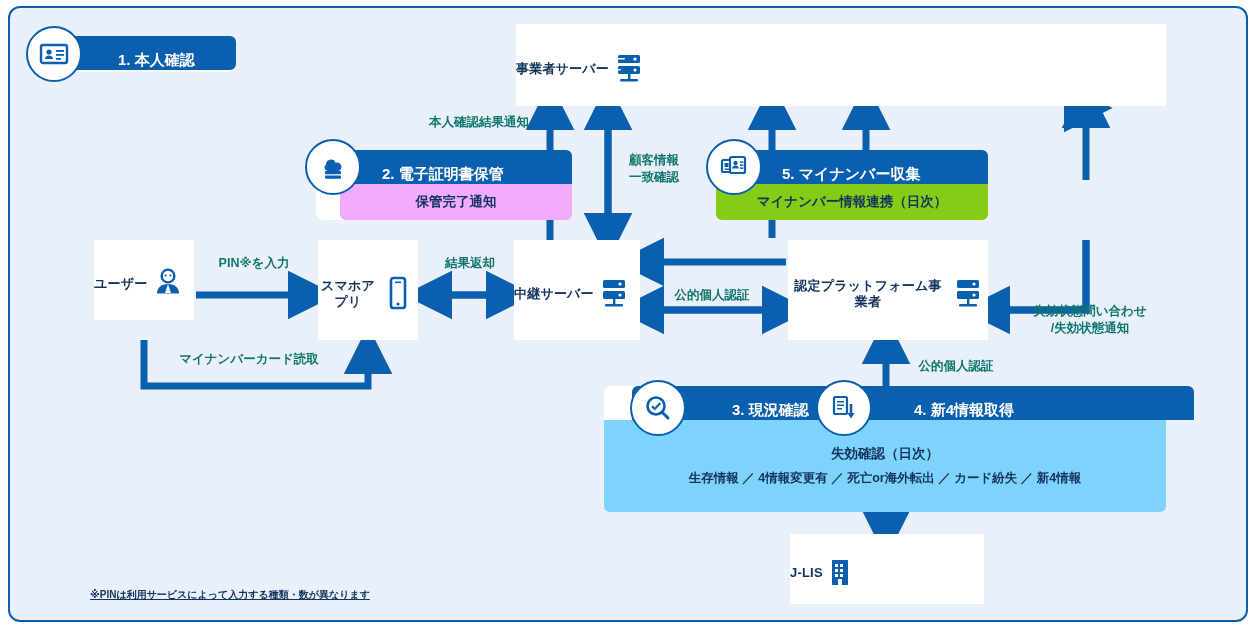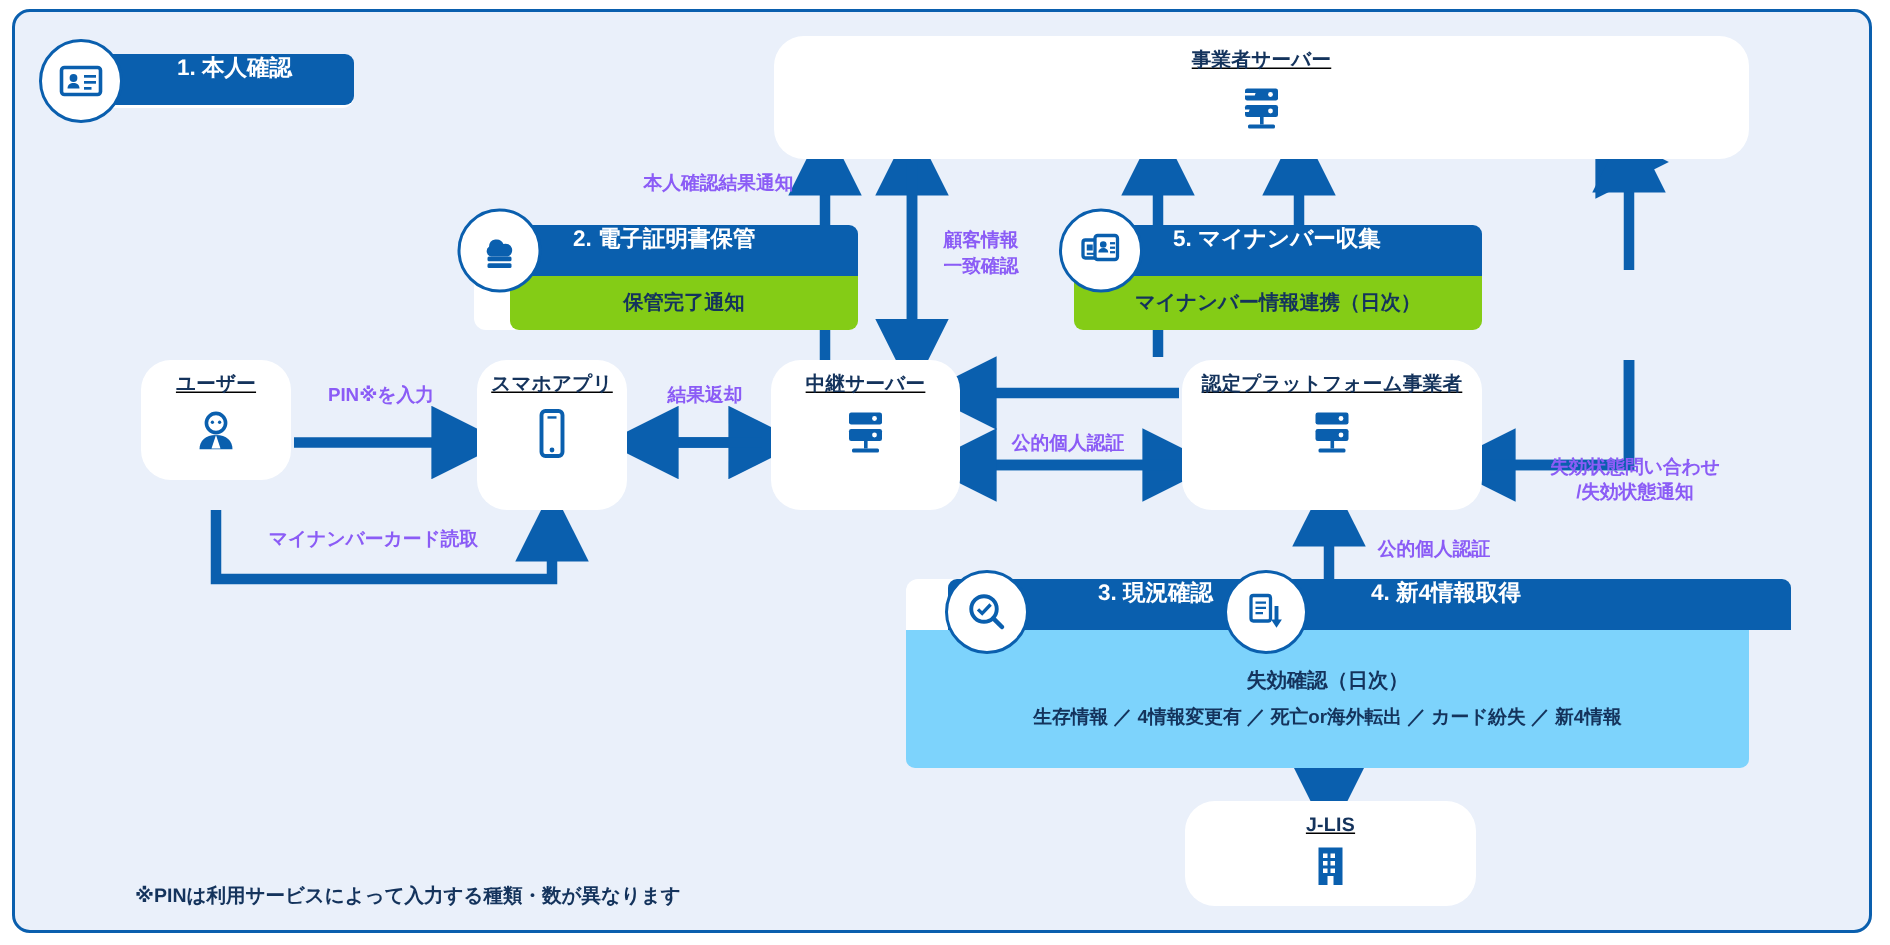--- a/index.html
+++ b/index.html
@@ -33,28 +33,26 @@
     left: 0;
     top: 0;
     width: 1260px;
     height: 630px;
     pointer-events: none;
   }
   
   .node {
     position: absolute;
     background: #ffffff;
-    border-radius: 20px;
+    border-radius: 0;
     box-sizing: border-box;
     display: flex;
-    flex-direction: column;
     align-items: center;
     justify-content: flex-start;
     padding-top: 8px;
-    text-decoration: underline;
   }
   .node .nlabel {
     font-size: 13px;
     color: #14335c;
     font-weight: bold;
     letter-spacing: 0.2px;
     text-align: center;
     line-height: 1.2;
   }
   .node .nicon {
@@ -68,21 +66,21 @@
     box-sizing: border-box;
     overflow: visible;
   }
   .stepbar {
     background: #0a5fae;
     color: #ffffff;
     font-weight: bold;
     font-size: 15px;
     height: 34px;
     display: flex;
-    align-items: flex-start;
+    align-items: flex-end;
     border-radius: 6px 6px 0 0;
     box-sizing: border-box;
   }
   .stepbar .steptitle {
     margin-left: 66px;
   }
   .stepbody {
     font-size: 13.5px;
     color: #14335c;
     text-align: center;
@@ -111,31 +109,32 @@
     background: #ffffff;
     border: 2px solid #0a5fae;
     display: flex;
     align-items: center;
     justify-content: center;
     box-sizing: border-box;
   }
   .edge-label {
     position: absolute;
     font-size: 12.5px;
-    color: #8b5cf6;
+    color: #0f766e;
     font-weight: bold;
     text-align: center;
     line-height: 1.35;
     white-space: pre-line;
   }
   .footnote {
     position: absolute;
-    font-size: 13px;
-    color: #14335c;
-    font-weight: bold;
+    font-size: 10px;
+    color: #14335c;
+    font-weight: bold;
+    text-decoration: underline;
   }
 </style>
 </head>
 <body>
 
 <div id="canvas">
   <div class="frame"></div>
 
   <svg class="arrows" viewBox="0 0 1260 630">
     <defs>
@@ -209,21 +208,21 @@
         <rect x="19" y="24" width="2.4" height="5" fill="#0a5fae"></rect>
         <rect x="11" y="29" width="18" height="2.6" rx="1" fill="#0a5fae"></rect>
       </svg>
     </div>
   </div>
 
   <div class="stepbox" style="left:316px; top:150px; width:256px; height:70px; box-shadow:none;">
     <div class="stepbar" style="width:256px;">
       <span class="steptitle">2. 電子証明書保管</span>
     </div>
-    <div class="stepbody" style="height:36px; background:#84cc16; border-radius:0 0 6px 6px;margin-left:24px;">
+    <div class="stepbody" style="height:36px; background:#f0abfc; border-radius:0 0 6px 6px;margin-left:24px;">
       <span class="sub">保管完了通知</span>
     </div>
   </div>
   <div class="circle-badge" style="left:305px; top:139px;">
     <svg width="30" height="30" viewBox="0 0 30 30">
       <path d="M8 12.5a5 5 0 019.6-1.8A4 4 0 1120.5 19H9.5a3.6 3.6 0 01-1.5-6.5z" fill="#0a5fae"></path>
       <rect x="7" y="19" width="16" height="3.2" rx="1" fill="#0a5fae"></rect>
       <rect x="7" y="23.5" width="16" height="3.2" rx="1" fill="#0a5fae"></rect>
     </svg>
   </div>

